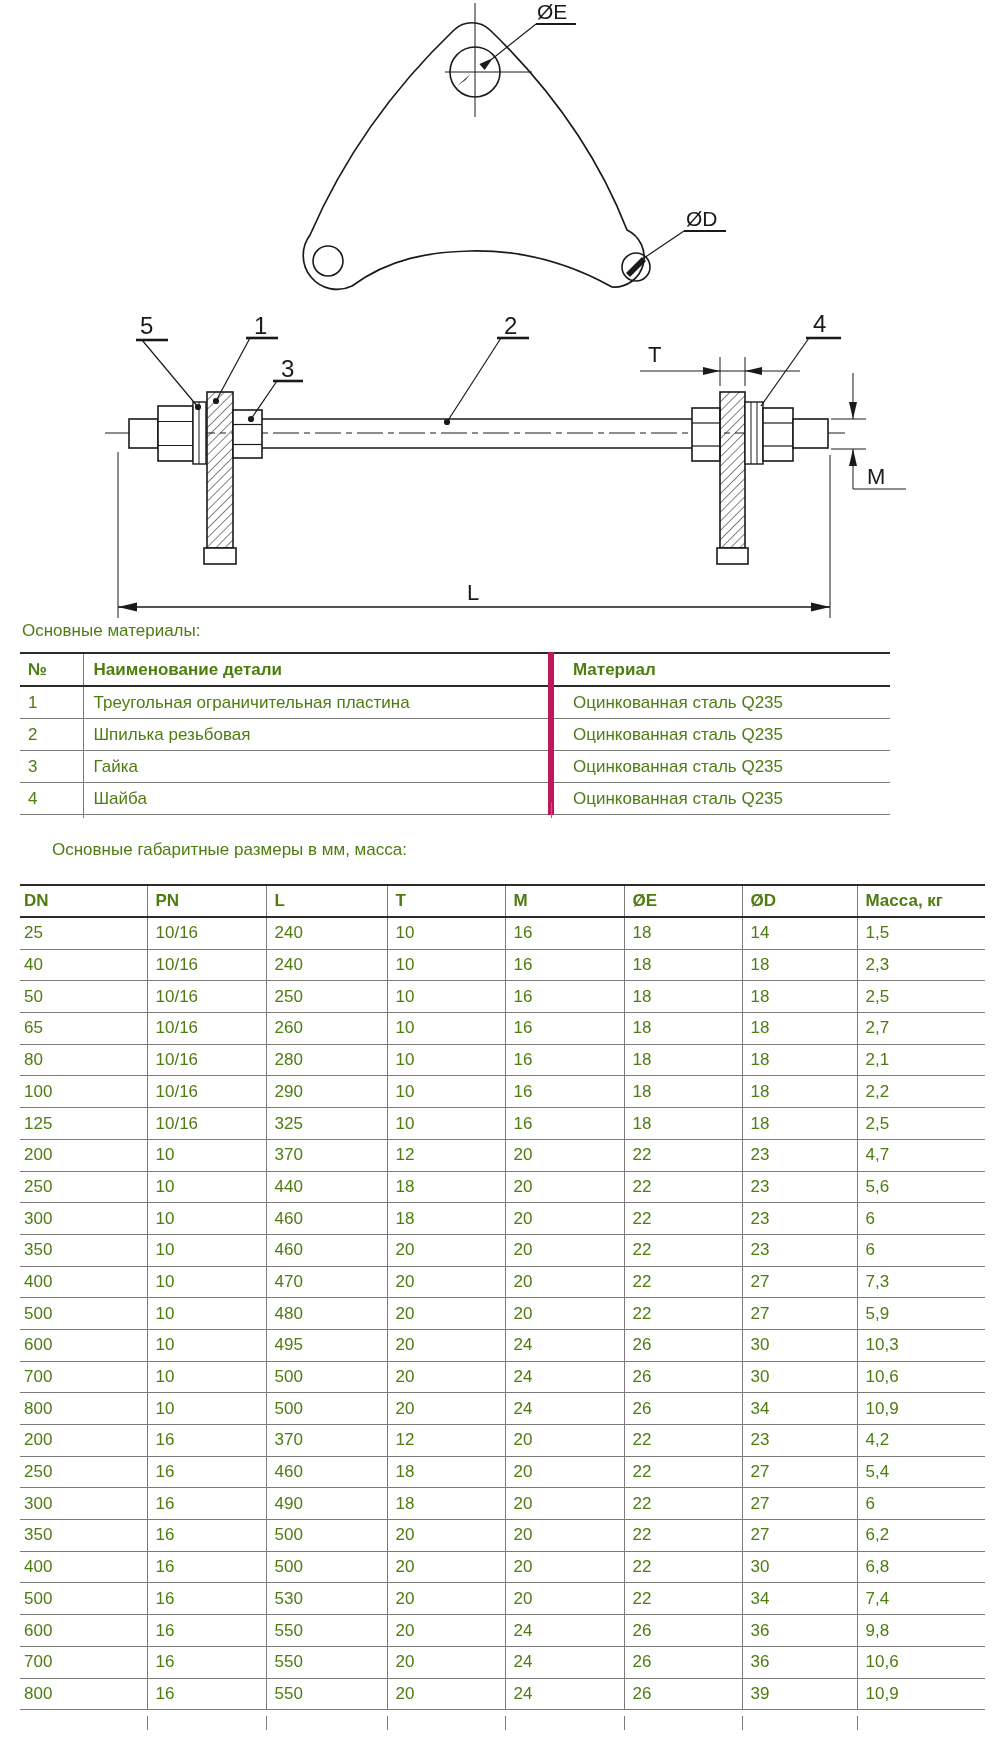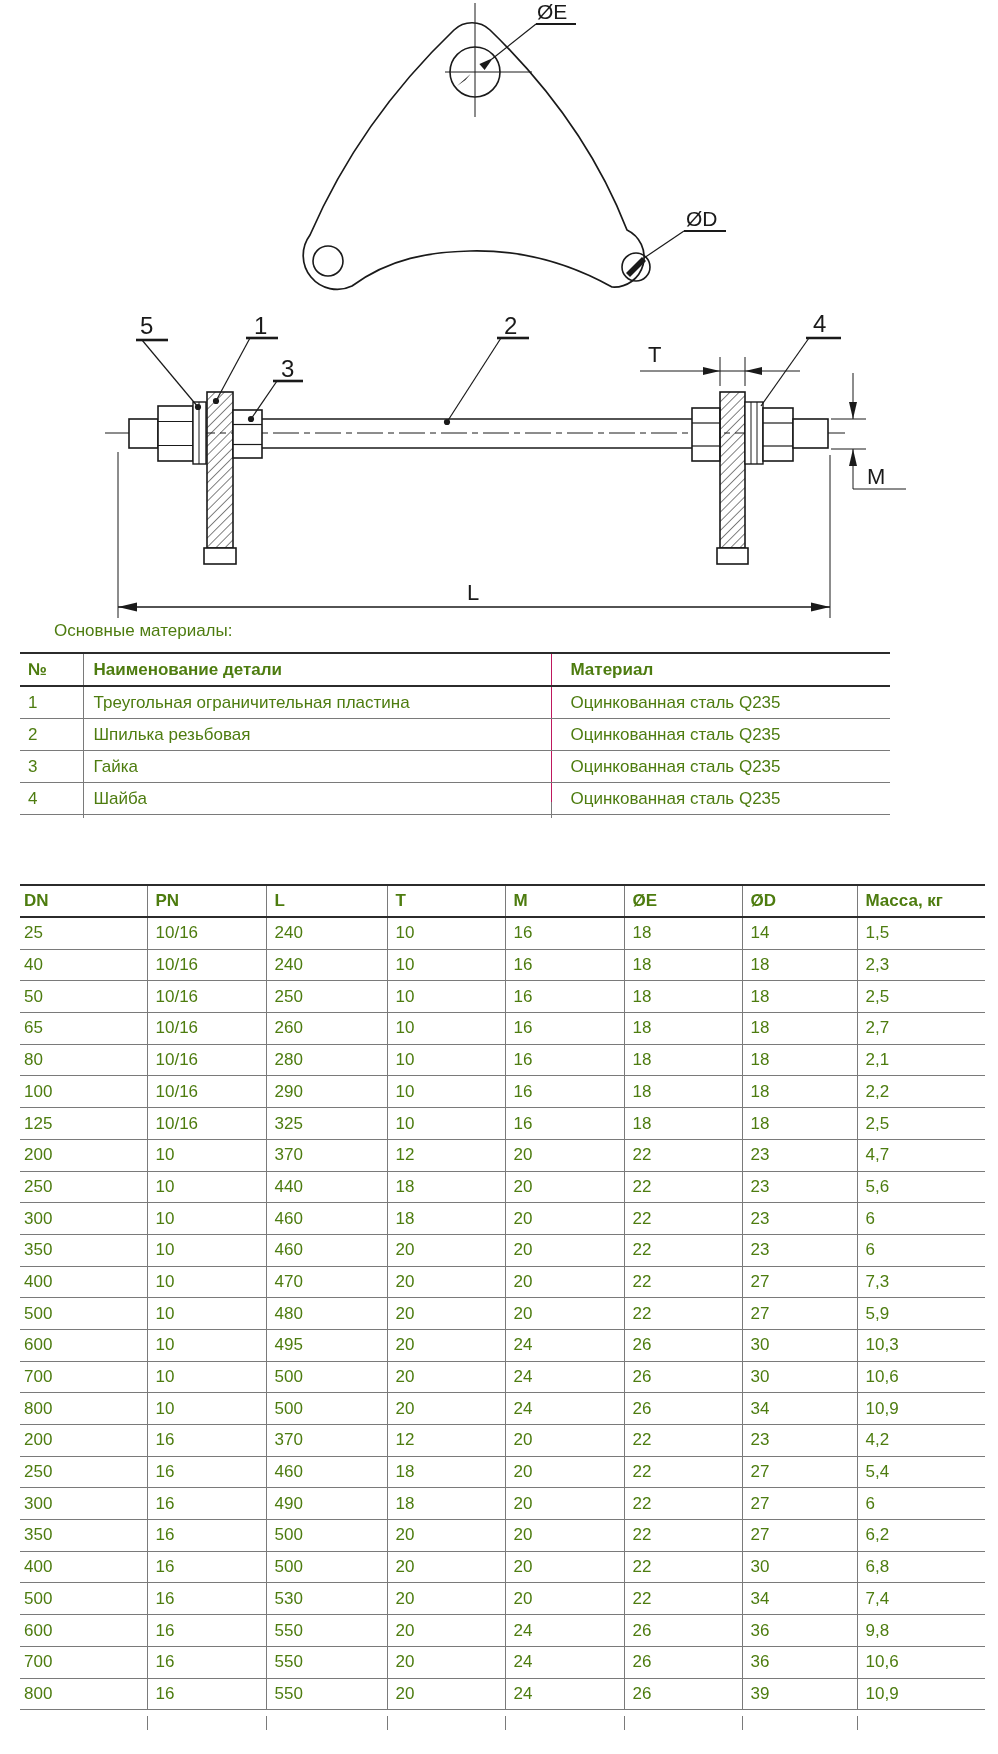--- a/index.html
+++ b/index.html
@@ -1,30 +1,30 @@
 <!DOCTYPE html>
 <html><head>
 <meta charset="utf-8">
 <style>
   html,body{margin:0;padding:0;background:#ffffff;}
   .page{position:relative;width:998px;height:1754px;background:#ffffff;
         font-family:"Liberation Sans",sans-serif;color:#4d7c0f;overflow:hidden;}
   svg text{font-family:"Liberation Sans",sans-serif;fill:#1a1a1a;}
-  .heading{position:absolute;font-size:17px;line-height:20px;white-space:nowrap;margin-left:32px;}
+  .heading{position:absolute;font-size:17px;line-height:20px;white-space:nowrap;}
   #materials-heading{left:22px;top:621px;}
   #dimensions-heading{left:52px;top:840px;}
   table{border-collapse:collapse;table-layout:fixed;}
   th,td{font-size:17px;line-height:1.05;overflow:hidden;white-space:nowrap;text-align:left;font-weight:normal;vertical-align:middle;}
   th{font-weight:bold;}
   .mat{position:absolute;left:20px;top:652px;width:870px;}
   .mat th{height:29px;border-top:2px solid #2b2b2b;border-bottom:2px solid #2b2b2b;}
   .mat td{height:29px;border-bottom:1px solid #7a7a7a;}
   .mat th:nth-child(1),.mat td:nth-child(1){padding-left:8px;}
   .mat th:nth-child(2),.mat td:nth-child(2){padding-left:10px;border-left:1px solid #7a7a7a;}
-  .mat th:nth-child(3),.mat td:nth-child(3){padding-left:19px;border-left:1px solid #be185d;}
+  .mat th:nth-child(3),.mat td:nth-child(3){padding-left:19px;border-left:6px solid #be185d;}
   .dim{position:absolute;left:20px;top:884px;width:965px;}
   .dim th{height:28px;border-top:2px solid #2b2b2b;border-bottom:2px solid #2b2b2b;}
   .dim td{height:28.7px;border-bottom:1px solid #7a7a7a;}
   .dim th:first-child,.dim td:first-child{padding-left:4px;}
   .dim th:not(:first-child),.dim td:not(:first-child){padding-left:8px;border-left:1px solid #7a7a7a;}
   .vstub{position:absolute;width:1px;background:#7a7a7a;}
 </style>
 </head>
 <body>
 
@@ -176,20 +176,21 @@
         <tr>
           <td>4</td>
           <td>Шайба</td>
           <td>Оцинкованная сталь Q235</td>
         </tr>
       </tbody>
   </table>
   <div class="vstub" style="left:83px;top:802px;height:16px;"></div>
   <div class="vstub" style="left:551px;top:802px;height:16px;"></div>
 
+  <div class="heading" id="dimensions-heading">Основные габаритные размеры в мм, масса:</div>
 
   <table class="dim">
     <colgroup>
       <col style="width:127px">
         <col style="width:119px">
         <col style="width:121px">
         <col style="width:118px">
       <col style="width:119px">
         <col style="width:118px">
         <col style="width:115px">

